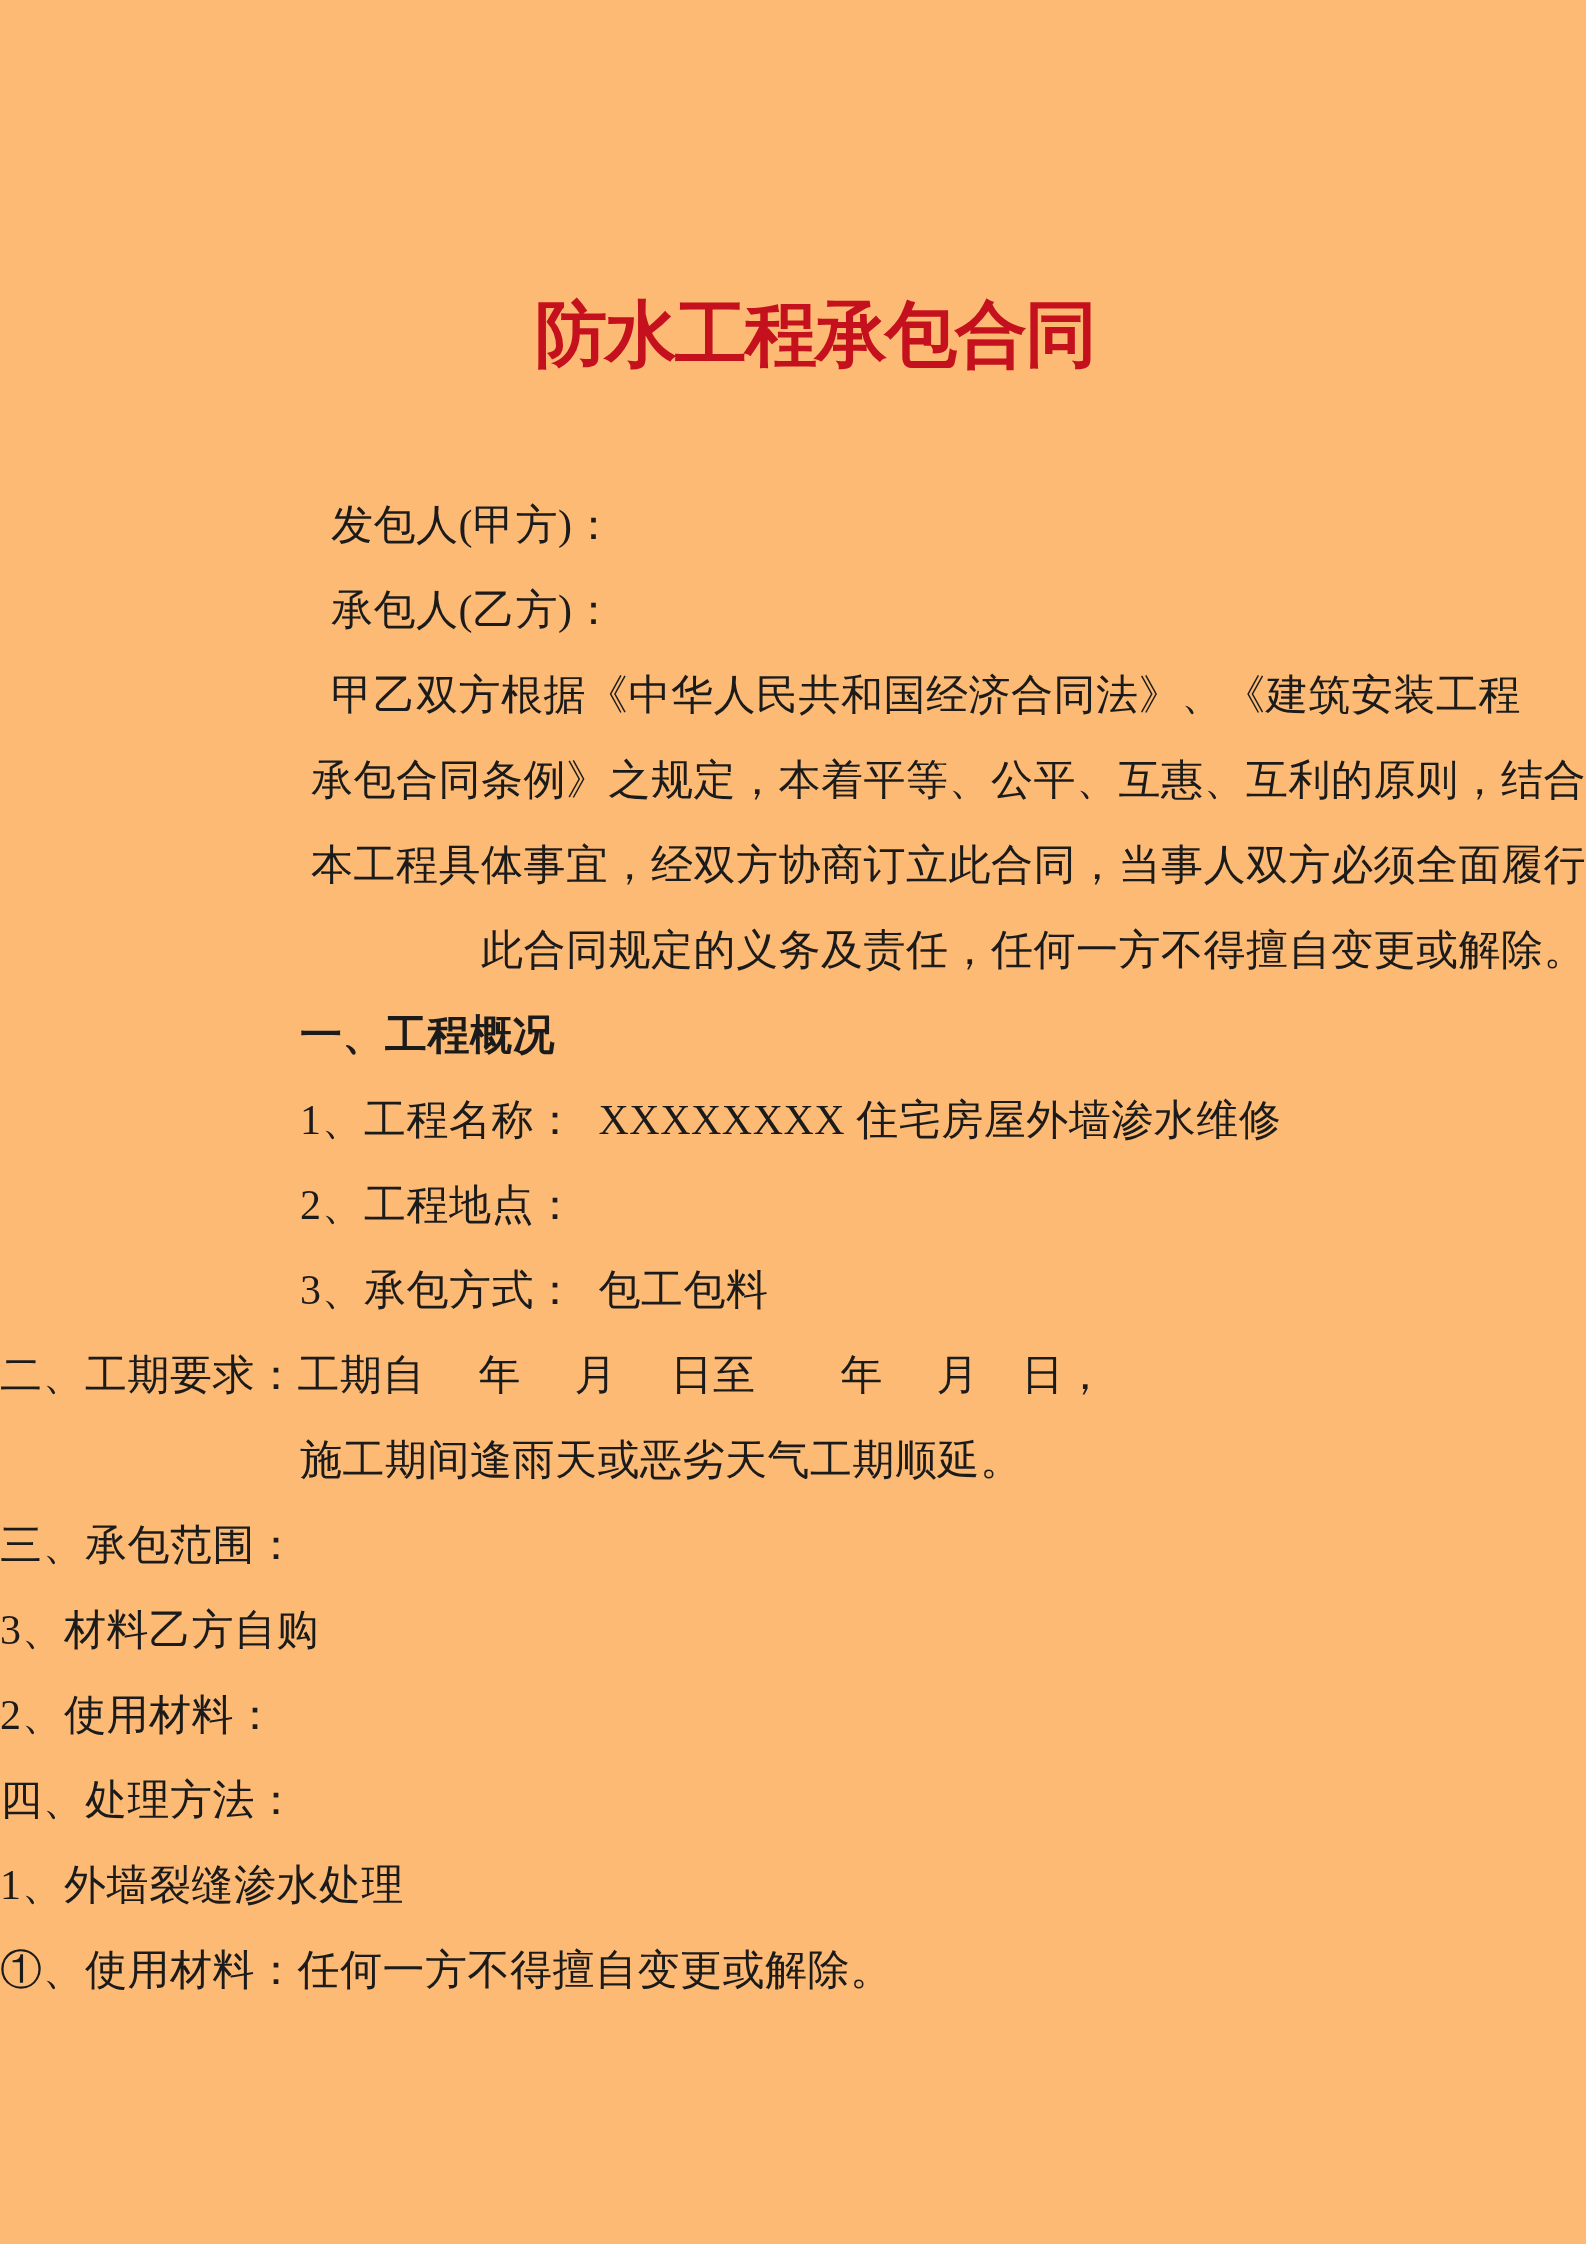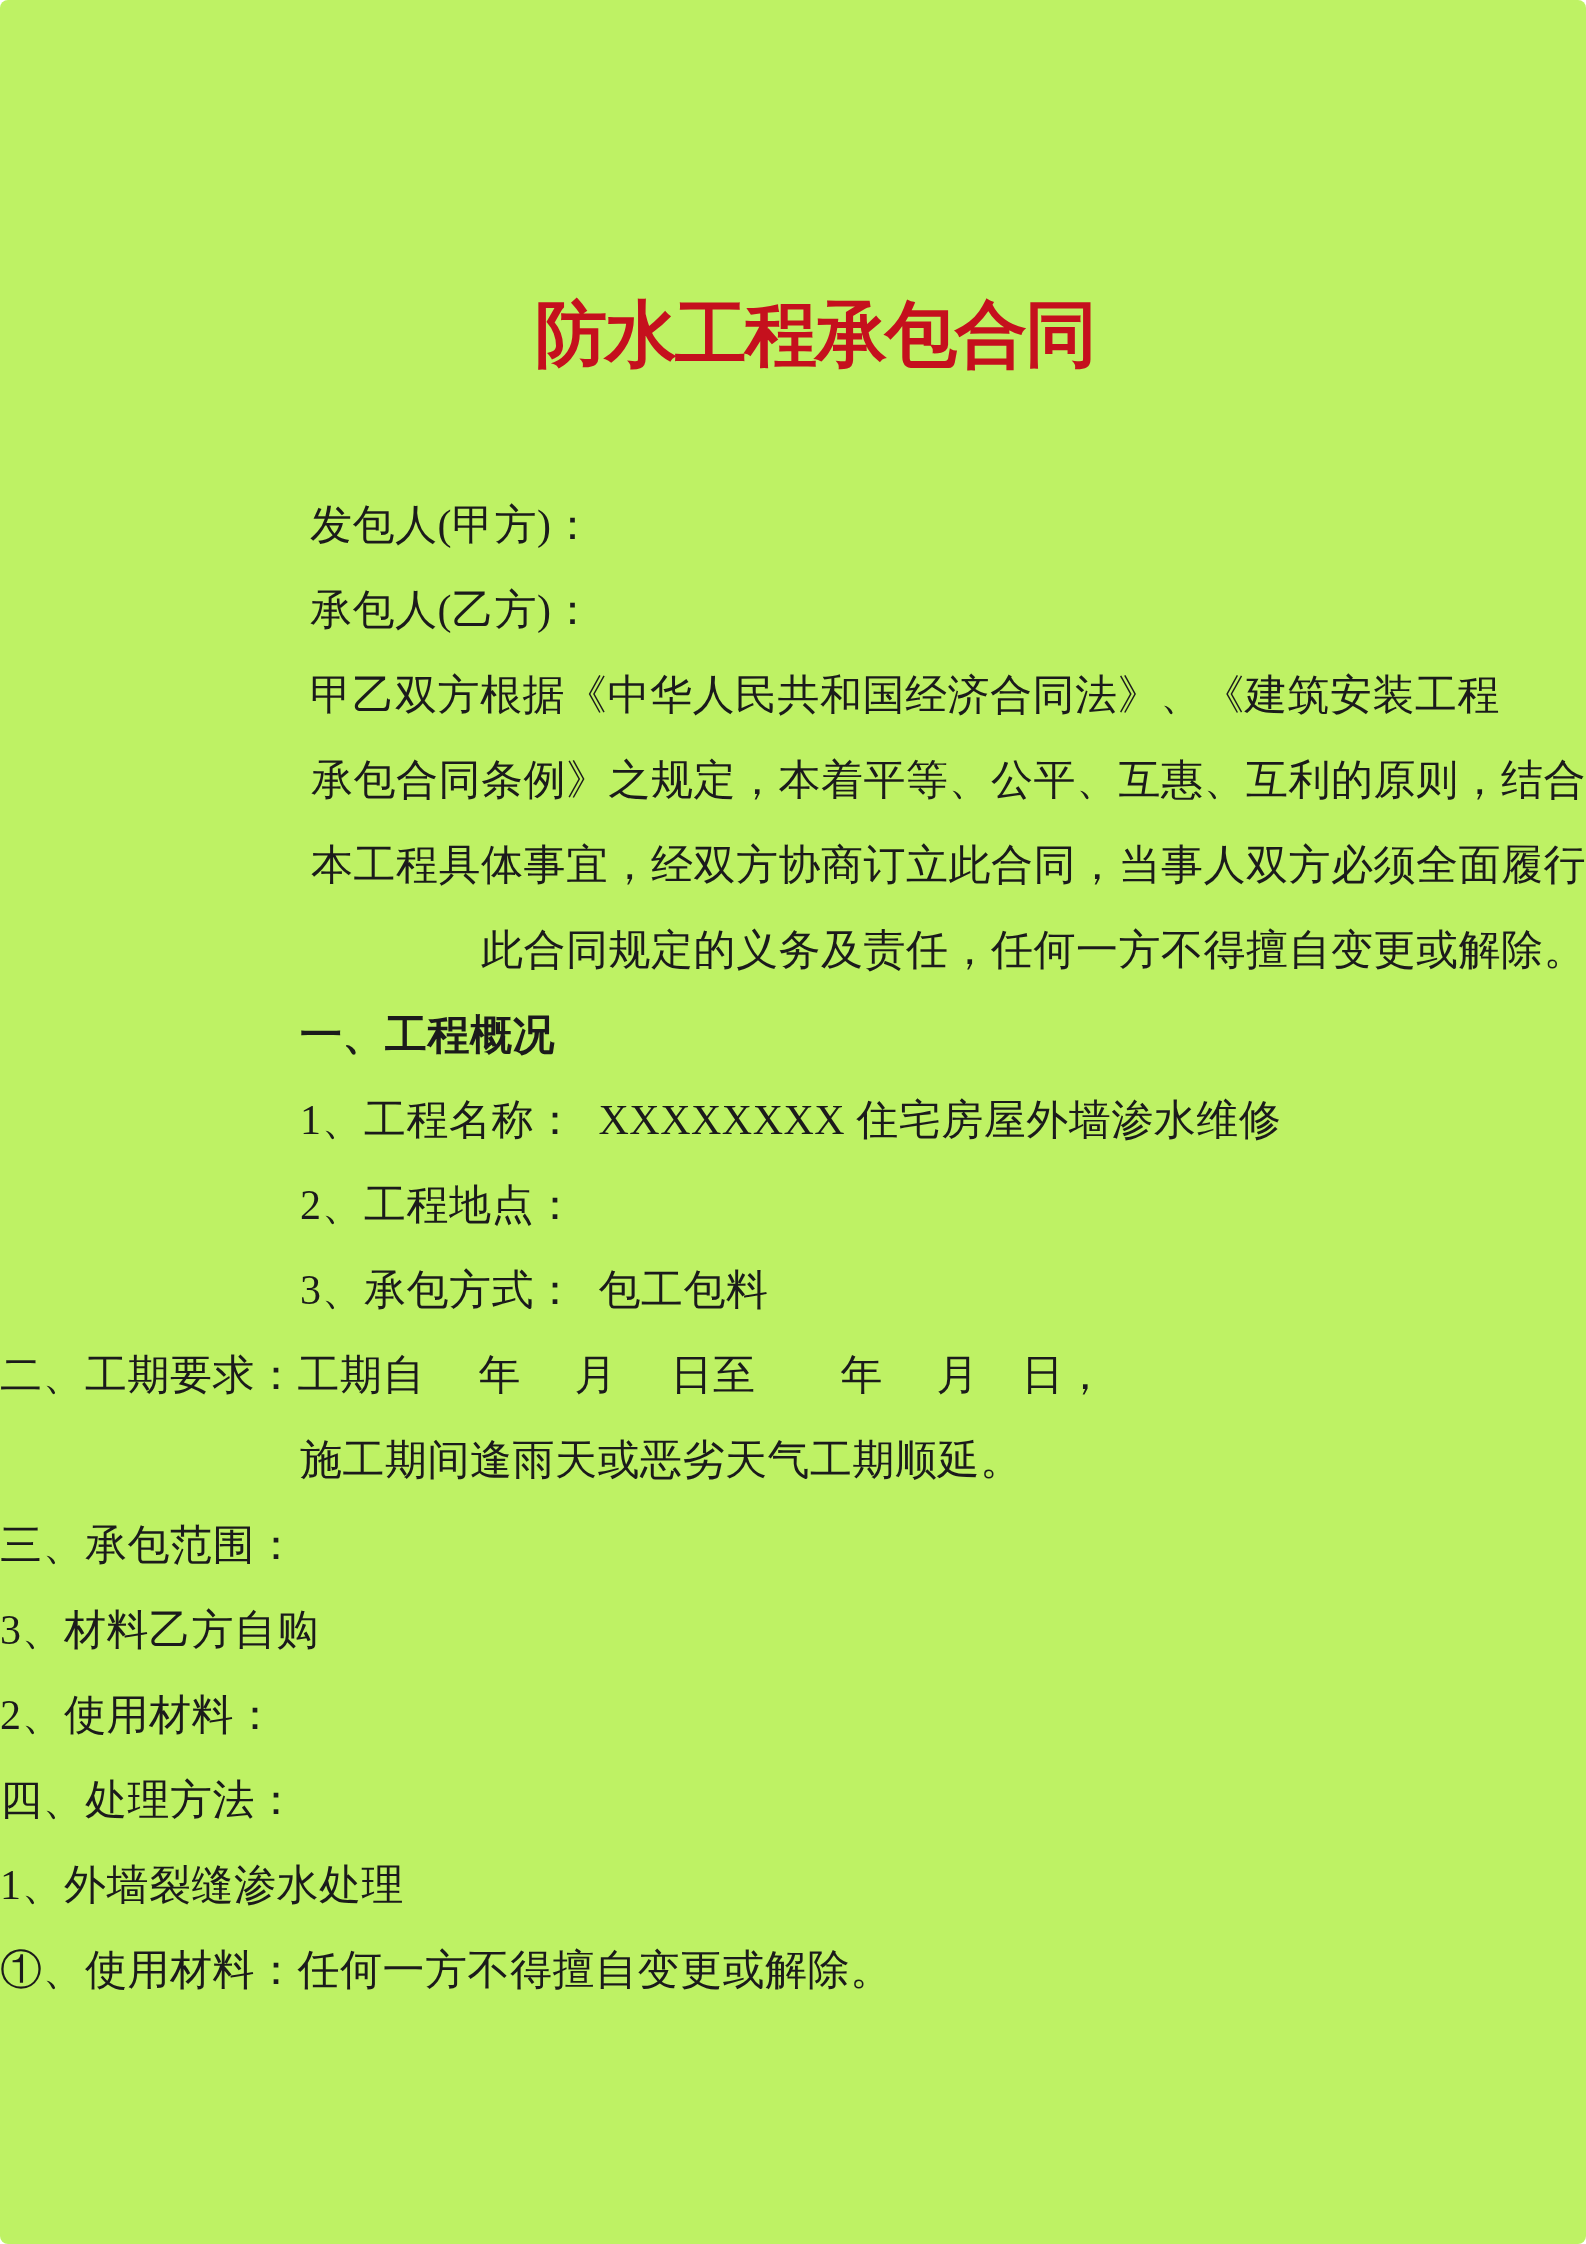--- a/index.html
+++ b/index.html
@@ -4,25 +4,24 @@
 <style>
   html, body {
     margin: 0;
     padding: 0;
     background: #ffffff;
   }
   .page {
     position: relative;
     width: 1586px;
     height: 2244px;
-    background: #bef264;
+    background: #fdba74;
     overflow: hidden;
     font-family: "Liberation Serif", "DejaVu Serif", serif;
     color: #1b1b1b;
-    border-radius: 8px;
   }
   .doc-title {
     position: absolute;
     top: 292px;
     left: 0;
     width: 100%;
     margin: 0;
     text-align: center;
     transform: translateX(22px);
     font-family: "Liberation Sans", "DejaVu Sans", sans-serif;
@@ -38,21 +37,21 @@
     width: 100%;
   }
   .line {
     height: 85px;
     line-height: 85px;
     font-size: 42px;
     letter-spacing: 0.5px;
     white-space: pre;
   }
   .indent-margin      { padding-left: 180px; text-align: right; }
-  .indent-first-line  { padding-left: 310px; }
+  .indent-first-line  { padding-left: 310px; margin-left: 21px; }
   .indent-list-a      { padding-left: 300px; }
   .indent-list-b      { }
   .bold { font-weight: bold; }
 </style>
 </head>
 <body>
 
 <div class="page">
   <h1 class="doc-title" style="color: rgb(197, 16, 29);">防水工程承包合同</h1>
   <div class="doc-body">

